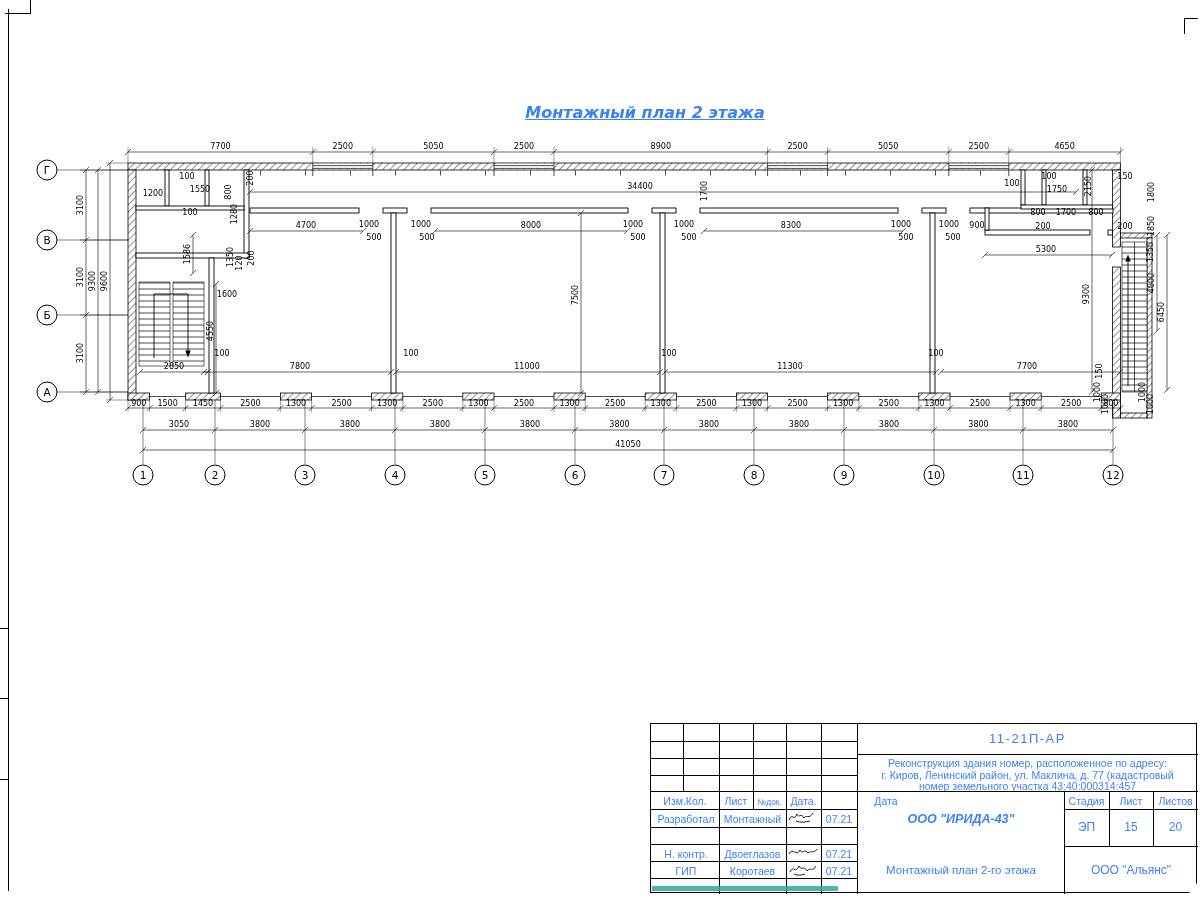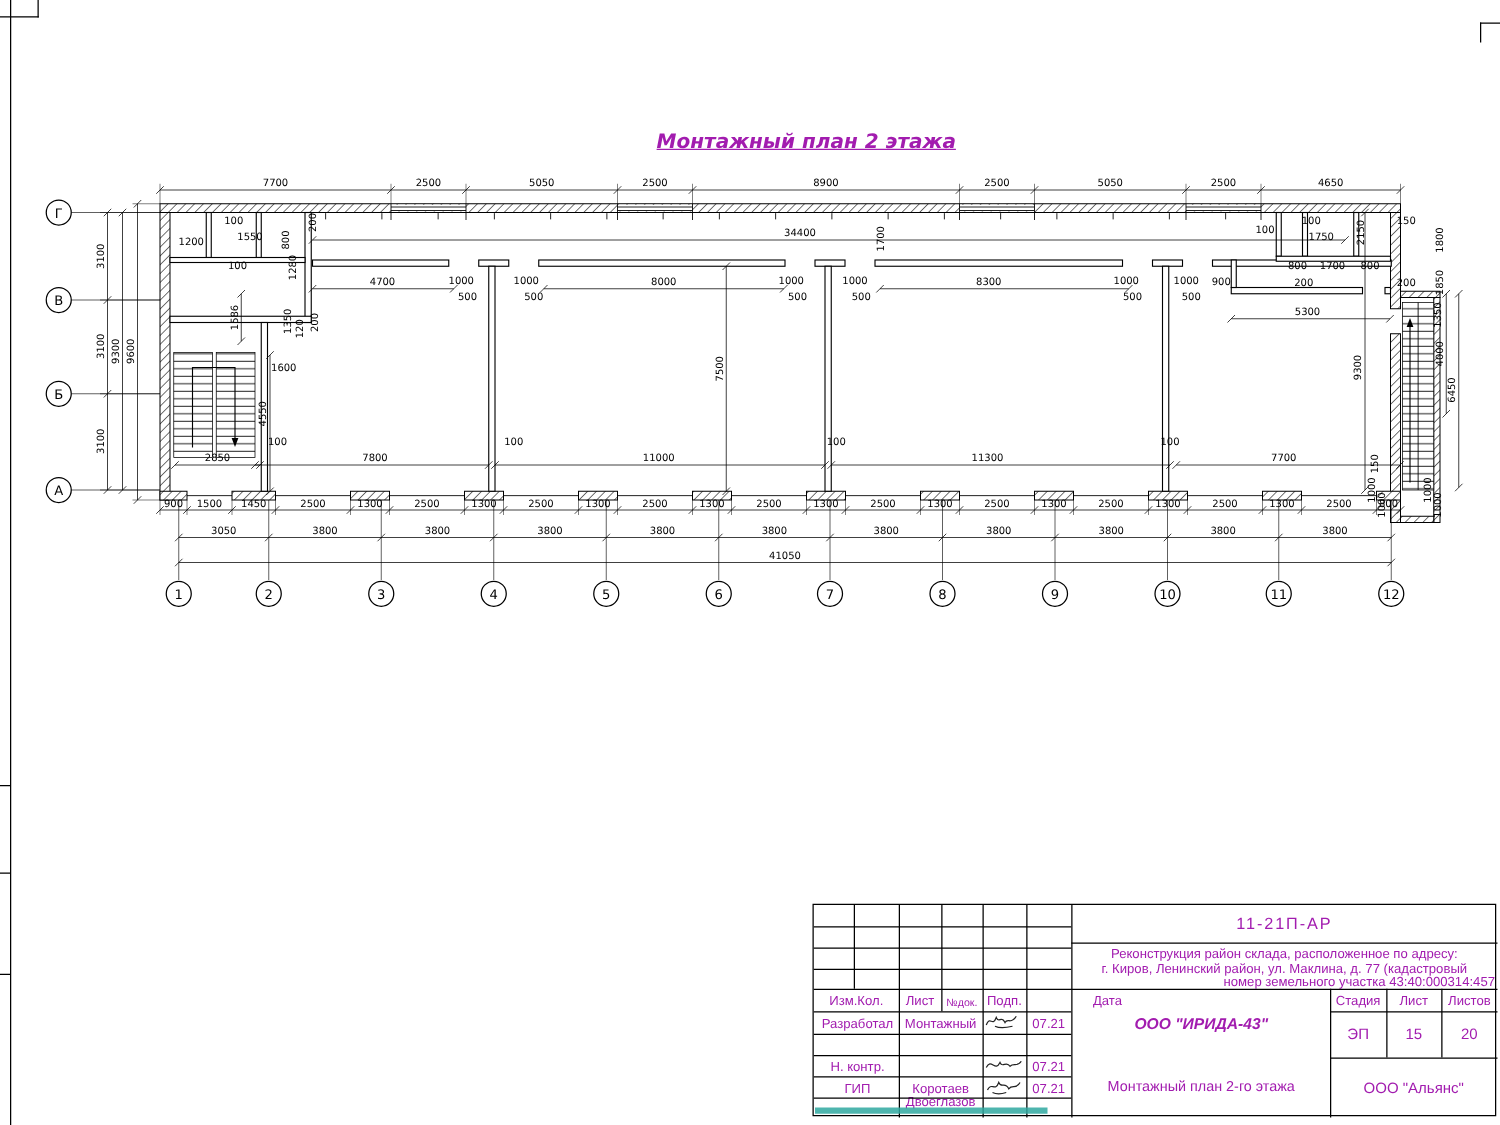--- a/index.html
+++ b/index.html
@@ -1,17 +1,17 @@
 <!DOCTYPE html>
 <html><head>
 <meta charset="utf-8">
 <style>
   html,body{margin:0;padding:0;background:#fff;}
   #sheet{position:relative;width:1200px;height:900px;background:#fff;overflow:hidden;
-         font-family:"Liberation Sans",sans-serif;color:#a21caf;}
+         font-family:"Liberation Sans",sans-serif;color:#3b82f6;border-radius:30px;}
   
   #plan-svg{position:absolute;left:0;top:0;}
   .wall{fill:url(#wallhatch);stroke:#000;stroke-width:.8;}
   .iwall{fill:#fff;stroke:#000;stroke-width:.9;}
   .tread{fill:url(#treads);stroke:#000;stroke-width:.6;}
   .dimline{stroke:#000;stroke-width:.6;fill:none;}
   .extline{stroke:#000;stroke-width:.4;fill:none;}
   .axisline{stroke:#000;stroke-width:.5;}
   .axiscircle{fill:#fff;stroke:#000;stroke-width:1;}
   .winline{stroke:#000;stroke-width:.7;}
@@ -366,39 +366,39 @@
         <text x="799" y="427" class="dim">3800</text>
         <text x="889" y="427" class="dim">3800</text>
         <text x="978.5" y="427" class="dim">3800</text>
         <text x="1068" y="427" class="dim">3800</text>
         <text x="628" y="447" class="dim">41050</text>
       </g>
   </svg>
 
   <div id="titleblock">
     <span class="tbt" style="left:206px;top:7px;width:341px;font-size:13px;letter-spacing:1.5px;">11-21П-АР</span>
-    <span class="tbt" style="left:208px;top:33px;width:337px;font-size:10.5px;">Реконструкция район склада, расположенное по адресу:</span>
+    <span class="tbt" style="left:208px;top:33px;width:337px;font-size:10.5px;">Реконструкция здания номер, расположенное по адресу:</span>
     <span class="tbt" style="left:208px;top:44.5px;width:337px;font-size:10.5px;">г. Киров, Ленинский район, ул. Маклина, д. 77 (кадастровый</span>
-    <span class="tbt" style="left:208px;top:56px;width:337px;font-size:10.5px;text-align:right;">номер земельного участка 43:40:000314:457</span>
+    <span class="tbt" style="left:208px;top:56px;width:337px;font-size:10.5px;">номер земельного участка 43:40:000314:457</span>
 
     <span class="tbt" style="left:0;top:71px;width:68px;">Изм.Кол.</span>
     <span class="tbt" style="left:68px;top:71px;width:34px;">Лист</span>
     <span class="tbt" style="left:102px;top:72.5px;width:33px;font-size:8.5px;">№док.</span>
-    <span class="tbt" style="left:135px;top:71px;width:35px;">Подп.</span>
+    <span class="tbt" style="left:135px;top:71px;width:35px;">Дата.</span>
     <span class="tbt" style="left:170px;top:71px;width:36px;margin-left:47px;">Дата</span>
 
     <span class="tbt left" style="left:3px;top:88.5px;width:64px;">Разработал</span>
     <span class="tbt" style="left:68px;top:88.5px;width:67px;">Монтажный</span>
     <span class="tbt" style="left:170px;top:88.5px;width:36px;">07.21</span>
     <svg class="sig" style="left:137px;top:86px;" width="32" height="14">
         <path d="M1,10 C4,2 6,12 9,4 C11,9 13,2 16,8 C18,4 21,10 25,3 M8,11 C12,13 18,12 22,11" stroke="#222" fill="none" stroke-width="1"></path>
       </svg>
 
     <span class="tbt left" style="left:3px;top:123.5px;width:64px;">Н. контр.</span>
-    <span class="tbt" style="left:68px;top:123.5px;width:67px;margin-top:28px;">Двоеглазов</span>
+    <span class="tbt" style="left:68px;top:123.5px;width:67px;">Двоеглазов</span>
     <span class="tbt" style="left:170px;top:123.5px;width:36px;">07.21</span>
     <svg class="sig" style="left:137px;top:121px;" width="32" height="14">
         <path d="M1,9 C5,1 8,13 12,5 C14,10 17,3 20,8 C23,5 26,9 29,4" stroke="#222" fill="none" stroke-width="1"></path>
       </svg>
 
     <span class="tbt left" style="left:3px;top:140.5px;width:64px;">ГИП</span>
     <span class="tbt" style="left:68px;top:140.5px;width:67px;">Коротаев</span>
     <span class="tbt" style="left:170px;top:140.5px;width:36px;">07.21</span>
     <svg class="sig" style="left:137px;top:138px;" width="32" height="14">
         <path d="M2,10 C5,3 8,12 11,4 C13,9 16,3 19,9 C22,5 25,10 28,4 M6,12 C10,14 14,13 17,12" stroke="#222" fill="none" stroke-width="1"></path>

